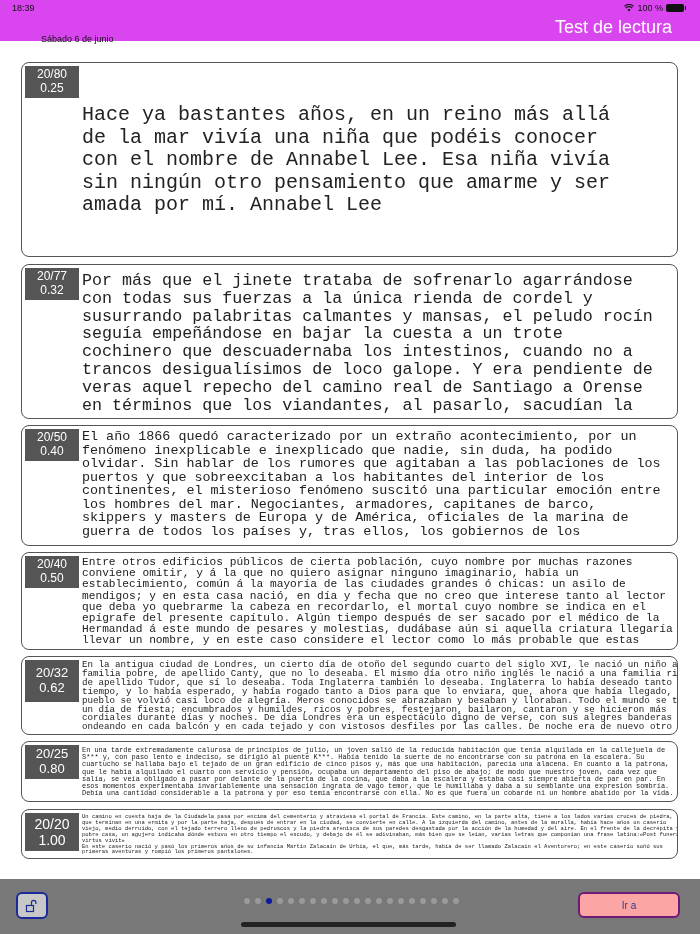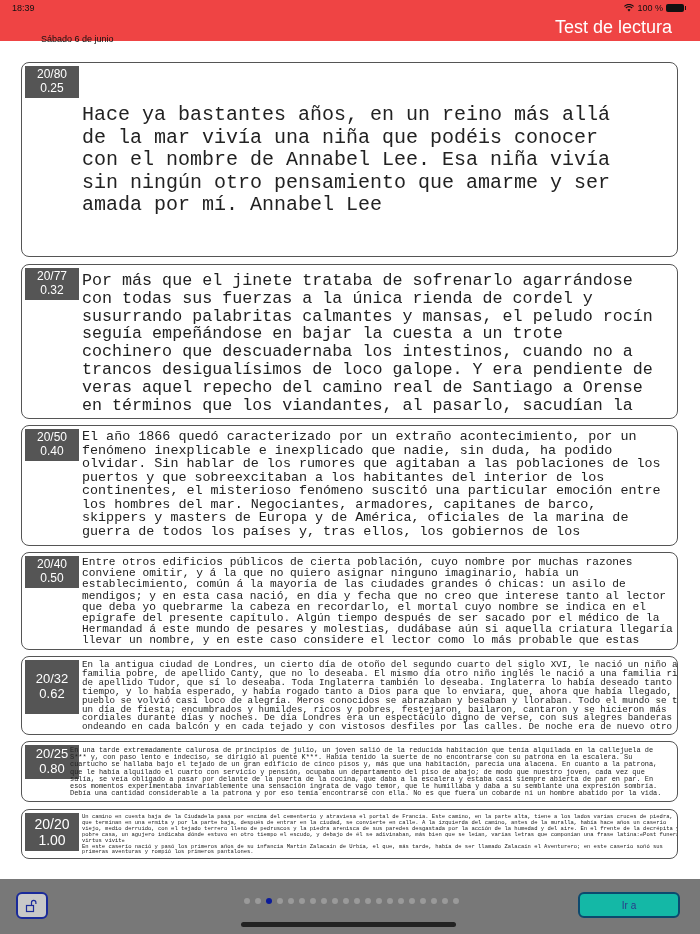--- a/index.html
+++ b/index.html
@@ -1,37 +1,37 @@
 <!DOCTYPE html>
 <html><head>
 <meta charset="utf-8">
 <style>
   * { box-sizing: border-box; margin: 0; padding: 0; }
   html, body { width: 700px; height: 934px; overflow: hidden; background: #fff; }
   body { position: relative; font-family: "Liberation Sans", sans-serif; }
 
-  .topbar { position: absolute; left: 0; top: 0; width: 700px; height: 41px; background: #ef4444; }
+  .topbar { position: absolute; left: 0; top: 0; width: 700px; height: 41px; background: #d946ef; }
   .status-time { position: absolute; left: 12px; top: 3px; font-size: 9px; color: #111; }
   .status-date { position: absolute; left: 41px; top: 3px; font-size: 9px; color: #111; margin-top: 31px; }
   .status-right { position: absolute; right: 16px; top: 3px; font-size: 9px; color: #111; display: flex; align-items: center; gap: 3px; }
   .battery { width: 18px; height: 8px; background: #111; border-radius: 2px; position: relative; }
   .battery::after { content: ""; position: absolute; right: -2px; top: 2px; width: 1px; height: 4px; background: #111; }
   .wifi { width: 10px; height: 8px; }
   .title { position: absolute; right: 28px; top: 17px; font-size: 18px; color: #fff; }
 
   .card { position: absolute; left: 21px; width: 657px; border: 1.5px solid #555; border-radius: 8px; background: #fff; overflow: hidden; }
   .badge { position: absolute; left: 3px; top: 3px; width: 54px; background: #555; color: #fff; border-radius: 0; text-align: center; line-height: 1.15; }
   .text { position: absolute; font-family: "Liberation Mono", monospace; color: #222; white-space: pre; }
 
   .bottombar { position: absolute; left: 0; top: 879px; width: 700px; height: 55px; background: #787878; }
   .lock-btn { position: absolute; left: 16px; top: 13px; width: 32px; height: 27px; border: 2px solid #1a2a9a; border-radius: 6px; background: #c8c8c8; display: flex; align-items: center; justify-content: center; }
   .dots { position: absolute; left: 244px; top: 19px; display: flex; gap: 5px; }
   .dot { width: 6px; height: 6px; border-radius: 50%; background: #9a9a9a; }
   .dot.active { background: #0a1a9a; }
-  .goto-btn { position: absolute; left: 578px; top: 13px; width: 102px; height: 26px; border: 2px solid #0c4a6e; border-radius: 6px; background: #14b8a6; color: #2a3a8a; font-size: 10px; display: flex; align-items: center; justify-content: center; }
+  .goto-btn { position: absolute; left: 578px; top: 13px; width: 102px; height: 26px; border: 2px solid #701a75; border-radius: 6px; background: #fca5a5; color: #2a3a8a; font-size: 10px; display: flex; align-items: center; justify-content: center; }
   .home-indicator { position: absolute; left: 241px; top: 43px; width: 215px; height: 5px; border-radius: 3px; background: #222; }
 </style>
 </head>
 <body>
 
 <div class="topbar">
   <span class="status-time">18:39</span>
   <span class="status-date">Sábado 6 de junio</span>
   <div class="status-right">
     <svg class="wifi" viewBox="0 0 10 8">
@@ -96,40 +96,40 @@
 conviene omitir, y á la que no quiero asignar ninguno imaginario, había un
 establecimiento, común á la mayoría de las ciudades grandes ó chicas: un asilo de
 mendigos; y en esta casa nació, en día y fecha que no creo que interese tanto al lector
 que deba yo quebrarme la cabeza en recordarlo, el mortal cuyo nombre se indica en el
 epígrafe del presente capítulo. Algún tiempo después de ser sacado por el médico de la
 Hermandad á este mundo de pesares y molestias, dudábase aún si aquella criatura llegaría á
 llevar un nombre, y en este caso considere el lector como lo más probable que estas</div>
 </div>
 
 <div class="card" style="top:656px;height:79px;">
-  <div class="badge" style="font-size:13px;padding:12px 0;">
+  <div class="badge" style="font-size:13px;padding:6px 0;">
     <div>20/32</div>
     <div>0.62</div>
   </div>
   <div class="text" style="left:60px;top:4px;font-size:9.2px;line-height:8.9px;">En la antigua ciudad de Londres, un cierto día de otoño del segundo cuarto del siglo XVI, le nació un niño a una
 familia pobre, de apellido Canty, que no lo deseaba. El mismo día otro niño inglés le nació a una familia rica,
 de apellido Tudor, que sí lo deseaba. Toda Inglaterra también lo deseaba. Inglaterra lo había deseado tanto
 tiempo, y lo había esperado, y había rogado tanto a Dios para que lo enviara, que, ahora que había llegado, el
 pueblo se volvió casi loco de alegría. Meros conocidos se abrazaban y besaban y lloraban. Todo el mundo se tomó
 un día de fiesta; encumbrados y humildes, ricos y pobres, festejaron, bailaron, cantaron y se hicieron más
 cordiales durante días y noches. De día Londres era un espectáculo digno de verse, con sus alegres banderas
 ondeando en cada balcón y en cada tejado y con vistosos desfiles por las calles. De noche era de nuevo otro</div>
 </div>
 
 <div class="card" style="top:741px;height:61px;">
   <div class="badge" style="font-size:13px;padding:2px 0;">
     <div>20/25</div>
     <div>0.80</div>
   </div>
-  <div class="text" style="left:48px;top:5px;font-size:6.9px;line-height:7.2px;">En una tarde extremadamente calurosa de principios de julio, un joven salió de la reducida habitación que tenía alquilada en la callejuela de
+  <div class="text" style="left:60px;top:5px;font-size:6.9px;line-height:7.2px;">En una tarde extremadamente calurosa de principios de julio, un joven salió de la reducida habitación que tenía alquilada en la callejuela de
 S*** y, con paso lento e indeciso, se dirigió al puente K***. Había tenido la suerte de no encontrarse con su patrona en la escalera. Su
 cuartucho se hallaba bajo el tejado de un gran edificio de cinco pisos y, más que una habitación, parecía una alacena. En cuanto a la patrona,
 que le había alquilado el cuarto con servicio y pensión, ocupaba un departamento del piso de abajo; de modo que nuestro joven, cada vez que
 salía, se veía obligado a pasar por delante de la puerta de la cocina, que daba a la escalera y estaba casi siempre abierta de par en par. En
 esos momentos experimentaba invariablemente una sensación ingrata de vago temor, que le humillaba y daba a su semblante una expresión sombría.
 Debía una cantidad considerable a la patrona y por eso temía encontrarse con ella. No es que fuera un cobarde ni un hombre abatido por la vida.</div>
 </div>
 
 <div class="card" style="top:809px;height:50px;">
   <div class="badge" style="font-size:14px;padding:3px 0;">

